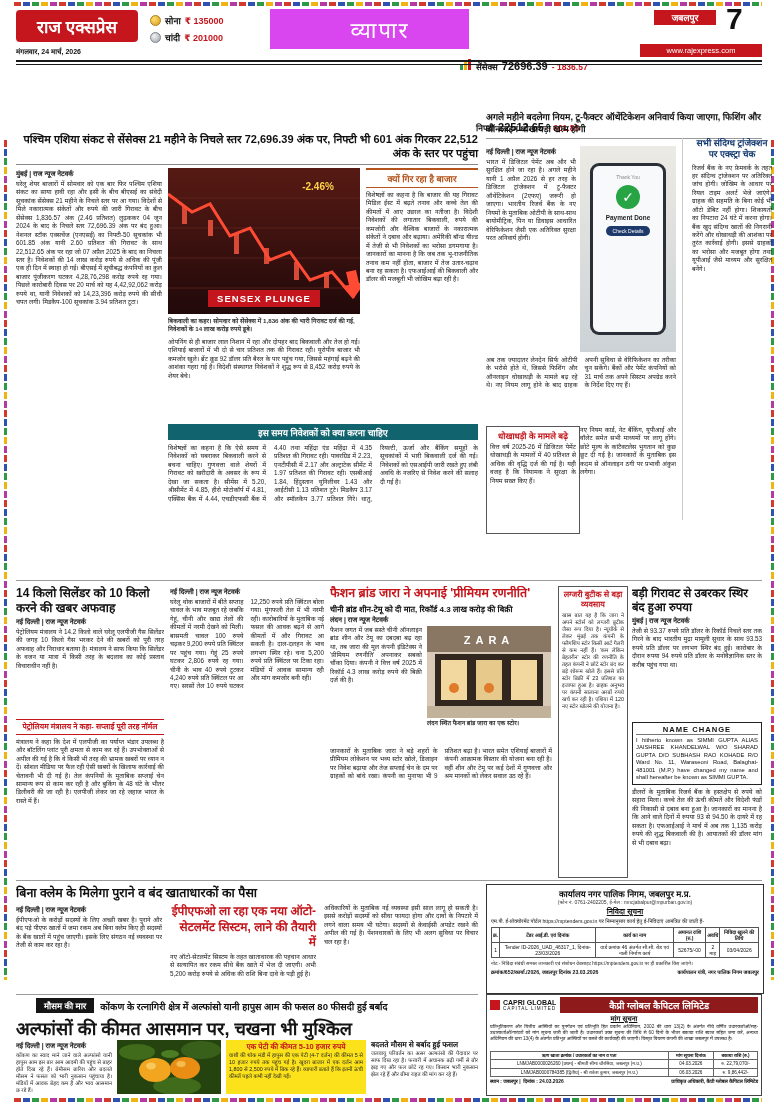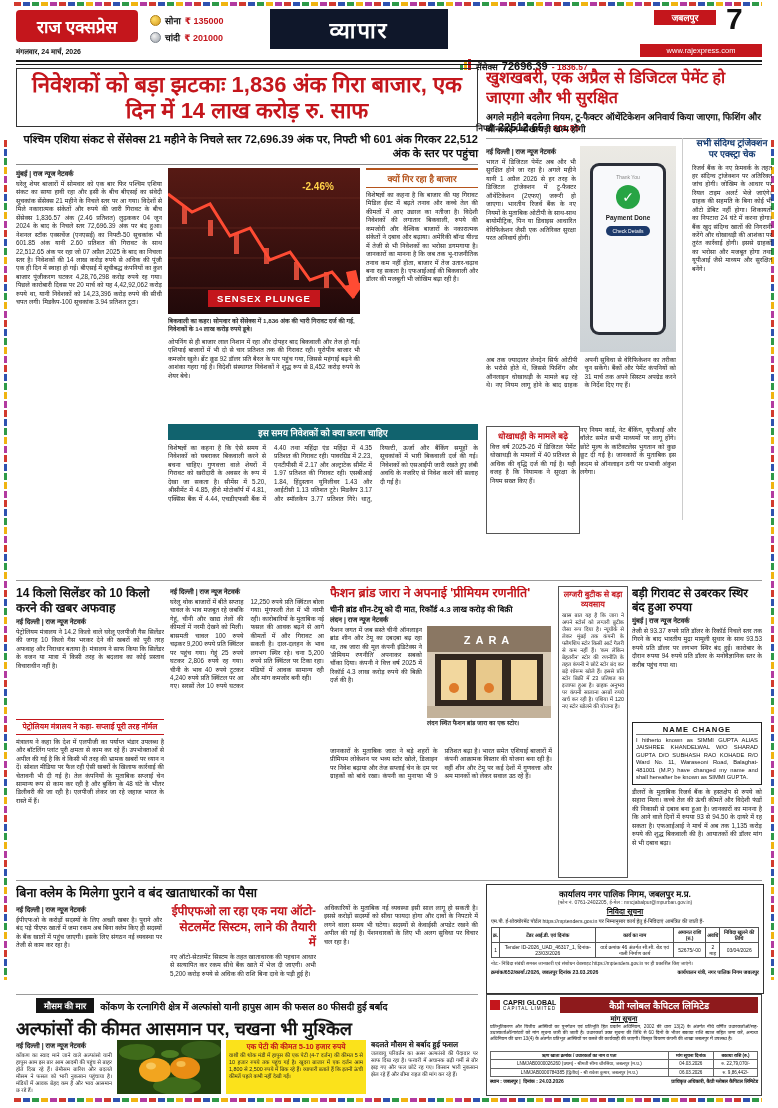--- a/index.html
+++ b/index.html
@@ -8,21 +8,21 @@
   .abs{position:absolute;}
   .body{font-size:6.3px;line-height:1.34;text-align:justify;color:#1c1c1c;overflow:hidden;}
   .tiny{font-size:5.4px;line-height:1.3;text-align:justify;color:#222;overflow:hidden;}
   .byline{font-size:6.8px;font-weight:bold;color:#222;margin:1px 0 2px;}
   .cap{font-size:6.2px;font-weight:bold;color:#333;line-height:1.25;}
   .rule{border-top:1px solid #9a9a9a;}
   .rainbow-h{background:repeating-linear-gradient(90deg,#d23a2e 0 7px,#fff 7px 9px,#2e52b0 9px 16px,#fff 16px 18px,#2e9a48 18px 25px,#fff 25px 27px,#f0b411 27px 34px,#fff 34px 36px,#b23aa0 36px 43px,#fff 43px 45px);}
   .rainbow-v{background:repeating-linear-gradient(180deg,#d23a2e 0 7px,#fff 7px 9px,#2e52b0 9px 16px,#fff 16px 18px,#2e9a48 18px 25px,#fff 25px 27px,#f0b411 27px 34px,#fff 34px 36px,#b23aa0 36px 43px,#fff 43px 45px);}
   .red{color:#c4161c;}
   #logo{background:#c4161c;color:#fff;font-weight:bold;font-size:17px;display:flex;align-items:center;justify-content:center;border-radius:4px;}
-  #section-box{background:#0f172a;color:#fff;font-weight:bold;font-size:22px;display:flex;align-items:center;justify-content:center;letter-spacing:2px;}
+  #section-box{background:#d946ef;color:#fff;font-weight:normal;font-size:22px;display:flex;align-items:center;justify-content:center;letter-spacing:2px;padding-left:21px;}
   .metal-row{display:flex;align-items:center;gap:4px;font-size:9px;font-weight:bold;margin-bottom:4px;}
   .coin{width:9px;height:9px;border-radius:50%;background:radial-gradient(circle at 35% 35%,#ffe06a,#d69a1e);display:inline-block;border:1px solid #b07f14;}
   .idx-row{display:flex;align-items:baseline;gap:4px;margin-bottom:3px;text-align:right;}
   .idx-label{font-size:8.5px;font-weight:bold;}
   .idx-val{font-size:11px;font-weight:bold;margin-top:46px;}
   .idx-chg{font-size:8.5px;font-weight:bold;color:#c4161c;}
   #city-box{background:#c4161c;color:#fff;font-size:9px;font-weight:bold;display:flex;align-items:center;justify-content:center;}
   #page-no{font-size:30px;font-weight:bold;color:#111;}
   #web-bar{background:#c4161c;color:#fff;font-size:7.5px;display:flex;align-items:center;justify-content:center;}
   #header-rule{border-top:2px solid #1a1a1a;border-bottom:1px solid #1a1a1a;height:2px;}
@@ -118,21 +118,20 @@
       <span class="idx-chg">- 601.85</span>
     </div>
   </div>
 
   <div id="city-box" class="abs" style="left:654px;top:10px;width:62px;height:15px;">जबलपुर</div>
   <div id="page-no" class="abs" style="left:726px;top:2px;">7</div>
   <div id="web-bar" class="abs" style="left:640px;top:44px;width:122px;height:13px;">www.rajexpress.com</div>
 
   <div id="header-rule" class="abs" style="left:16px;top:60px;width:746px;"></div>
 
-  <div id="lead-headbox" class="abs" style="left:16px;top:68px;width:446px;">निवेशकों को बड़ा झटकाः 1,836 अंक गिरा बाजार, एक दिन में 14 लाख करोड़ रु. साफ</div>
   <div id="lead-subhead" class="abs" style="left:16px;top:132px;width:462px;">पश्चिम एशिया संकट से सेंसेक्स 21 महीने के निचले स्तर 72,696.39 अंक पर, निफ्टी भी 601 अंक गिरकर 22,512 अंक के स्तर पर पहुंचा</div>
 
   <div class="abs" style="left:16px;top:168px;width:146px;height:408px;overflow:hidden;">
     <div class="byline">मुंबई | राज न्यूज नेटवर्क</div>
     <div class="body">घरेलू शेयर बाजारों में सोमवार को एक बार फिर पश्चिम एशिया संकट का साया हावी रहा और इसी के बीच बीएसई का संवेदी सूचकांक सेंसेक्स 21 महीने के निचले स्तर पर आ गया। विदेशों से मिले नकारात्मक संकेतों और रुपये की जारी गिरावट के बीच सेंसेक्स 1,836.57 अंक (2.46 प्रतिशत) लुढ़ककर 04 जून 2024 के बाद के निचले स्तर 72,696.39 अंक पर बंद हुआ। नेशनल स्टॉक एक्सचेंज (एनएसई) का निफ्टी-50 सूचकांक भी 601.85 अंक यानी 2.60 प्रतिशत की गिरावट के साथ 22,512.65 अंक पर रहा जो 07 अप्रैल 2025 के बाद का निचला स्तर है। निवेशकों की 14 लाख करोड़ रुपये से अधिक की पूंजी एक ही दिन में स्वाहा हो गई। बीएसई में सूचीबद्ध कंपनियों का कुल बाजार पूंजीकरण घटकर 4,28,76,298 करोड़ रुपये रह गया। पिछले कारोबारी दिवस पर 20 मार्च को यह 4,42,92,062 करोड़ रुपये था, यानी निवेशकों को 14,23,396 करोड़ रुपये की सीधी चपत लगी। मिडकैप-100 सूचकांक 3.94 प्रतिशत टूटा।</div>
   </div>
 
   <div class="abs" style="left:168px;top:168px;width:192px;height:146px;">
     <svg class="fig" width="192" height="146" viewBox="0 0 192 146" preserveAspectRatio="none">
       <defs>
@@ -167,21 +166,20 @@
   <div class="abs body" style="left:168px;top:338px;width:192px;height:82px;">ओपनिंग से ही बाजार लाल निशान में रहा और दोपहर बाद बिकवाली और तेज हो गई। एशियाई बाजारों में भी दो से चार प्रतिशत तक की गिरावट रही। यूरोपीय बाजार भी कमजोर खुले। ब्रेंट क्रूड 92 डॉलर प्रति बैरल के पार पहुंच गया, जिससे महंगाई बढ़ने की आशंका गहरा गई है। विदेशी संस्थागत निवेशकों ने शुद्ध रूप से 8,452 करोड़ रुपये के शेयर बेचे।</div>
 
   <div class="abs" style="left:366px;top:168px;width:112px;height:252px;overflow:hidden;">
     <div class="why-title">क्यों गिर रहा है बाजार</div>
     <div class="body" style="height:222px;">विशेषज्ञों का कहना है कि बाजार की यह गिरावट मिडिल ईस्ट में बढ़ते तनाव और कच्चे तेल की कीमतों में आए उछाल का नतीजा है। विदेशी निवेशकों की लगातार बिकवाली, रुपये की कमजोरी और वैश्विक बाजारों के नकारात्मक संकेतों ने दबाव और बढ़ाया। अमेरिकी बॉन्ड यील्ड में तेजी से भी निवेशकों का भरोसा डगमगाया है। जानकारों का मानना है कि जब तक भू-राजनीतिक तनाव कम नहीं होता, बाजार में तेज उतार-चढ़ाव बना रह सकता है। एफआईआई की बिकवाली और डॉलर की मजबूती भी जोखिम बढ़ा रही है।</div>
   </div>
 
   <div id="advice-bar" class="abs" style="left:168px;top:424px;width:310px;height:16px;">इस समय निवेशकों को क्या करना चाहिए</div>
   <div class="abs body cols3" style="left:168px;top:444px;width:310px;height:132px;">विशेषज्ञों का कहना है कि ऐसे समय में निवेशकों को घबराकर बिकवाली करने से बचना चाहिए। गुणवत्ता वाले शेयरों में गिरावट को खरीदारी के अवसर के रूप में देखा जा सकता है। सीमेंस में 5.20, श्रीसीमेंट में 4.85, हीरो मोटोकॉर्प में 4.81, एक्सिस बैंक में 4.44, एचडीएफसी बैंक में 4.40 तथा महिंद्रा एंड महिंद्रा में 4.35 प्रतिशत की गिरावट रही। पावरग्रिड में 2.23, एनटीपीसी में 2.17 और अल्ट्राटेक सीमेंट में 1.97 प्रतिशत की गिरावट रही। एसबीआई 1.84, हिंदुस्तान यूनिलीवर 1.43 और आईटीसी 1.13 प्रतिशत टूटे। मिडकैप 3.17 और स्मॉलकैप 3.77 प्रतिशत गिरे। धातु, रियल्टी, ऊर्जा और बैंकिंग समूहों के सूचकांकों में भारी बिकवाली दर्ज की गई। निवेशकों को एसआईपी जारी रखते हुए लंबी अवधि के नजरिए से निवेश करने की सलाह दी गई है।</div>
 
-  <div class="abs hl-ds" style="left:486px;top:68px;width:276px;height:42px;overflow:hidden;">खुशखबरी, एक अप्रैल से डिजिटल पेमेंट हो जाएगा और भी सुरक्षित</div>
   <div class="abs sub-ds" style="left:486px;top:112px;width:276px;">अगले महीने बदलेगा नियम, टू-फैक्टर ऑथेंटिकेशन अनिवार्य किया जाएगा, फिशिंग और ऑनलाइन धोखाधड़ी खत्म होगी</div>
 
   <div class="abs" style="left:486px;top:146px;width:90px;height:206px;overflow:hidden;">
     <div class="byline">नई दिल्ली | राज न्यूज नेटवर्क</div>
     <div class="body">भारत में डिजिटल पेमेंट अब और भी सुरक्षित होने जा रहा है। अगले महीने यानी 1 अप्रैल 2026 से हर तरह के डिजिटल ट्रांजेक्शन में टू-फैक्टर ऑथेंटिकेशन (2एफए) जरूरी हो जाएगा। भारतीय रिजर्व बैंक के नए नियमों के मुताबिक ओटीपी के साथ-साथ बायोमीट्रिक, पिन या डिवाइस आधारित वेरिफिकेशन जैसी एक अतिरिक्त सुरक्षा परत अनिवार्य होगी।</div>
   </div>
 
   <div class="abs phonewrap" style="left:580px;top:146px;width:96px;height:206px;">
     <div class="phone">
       <div class="thank">Thank You</div>

